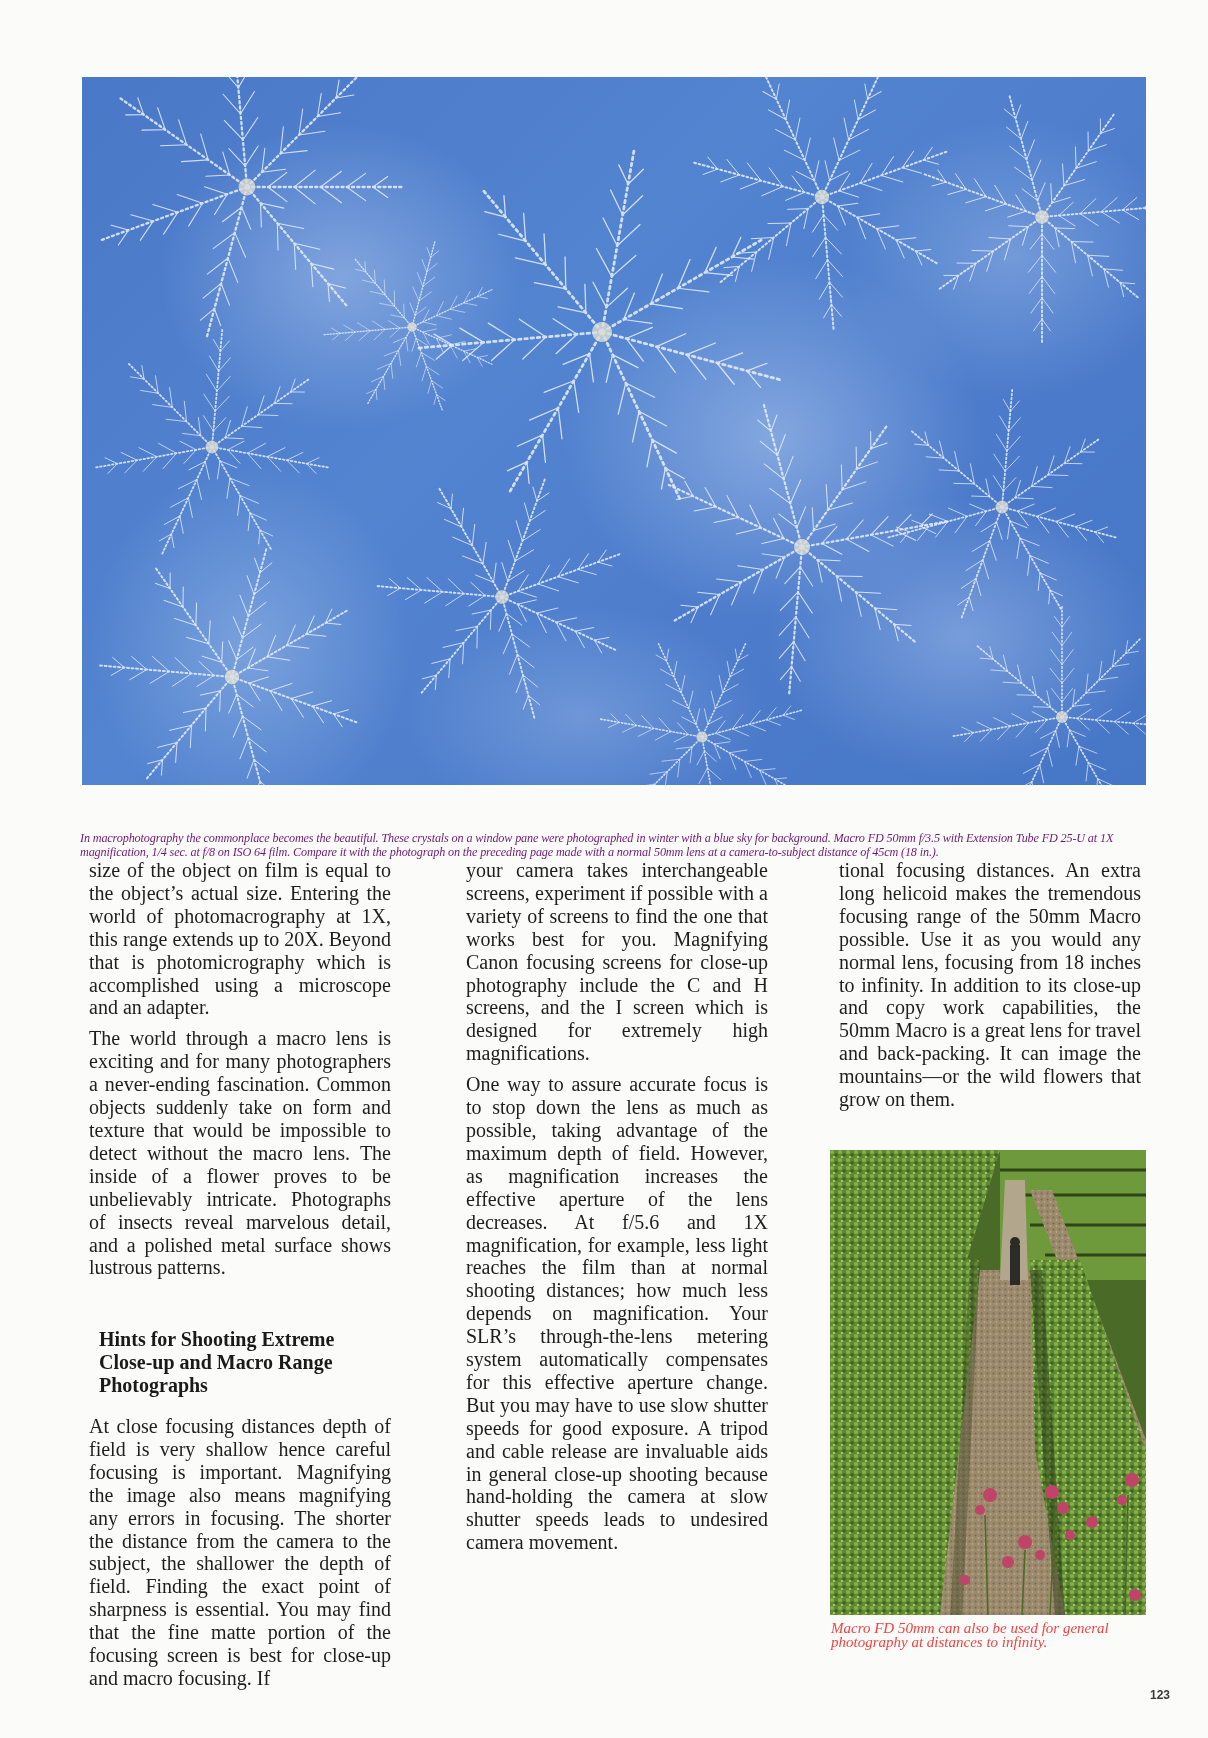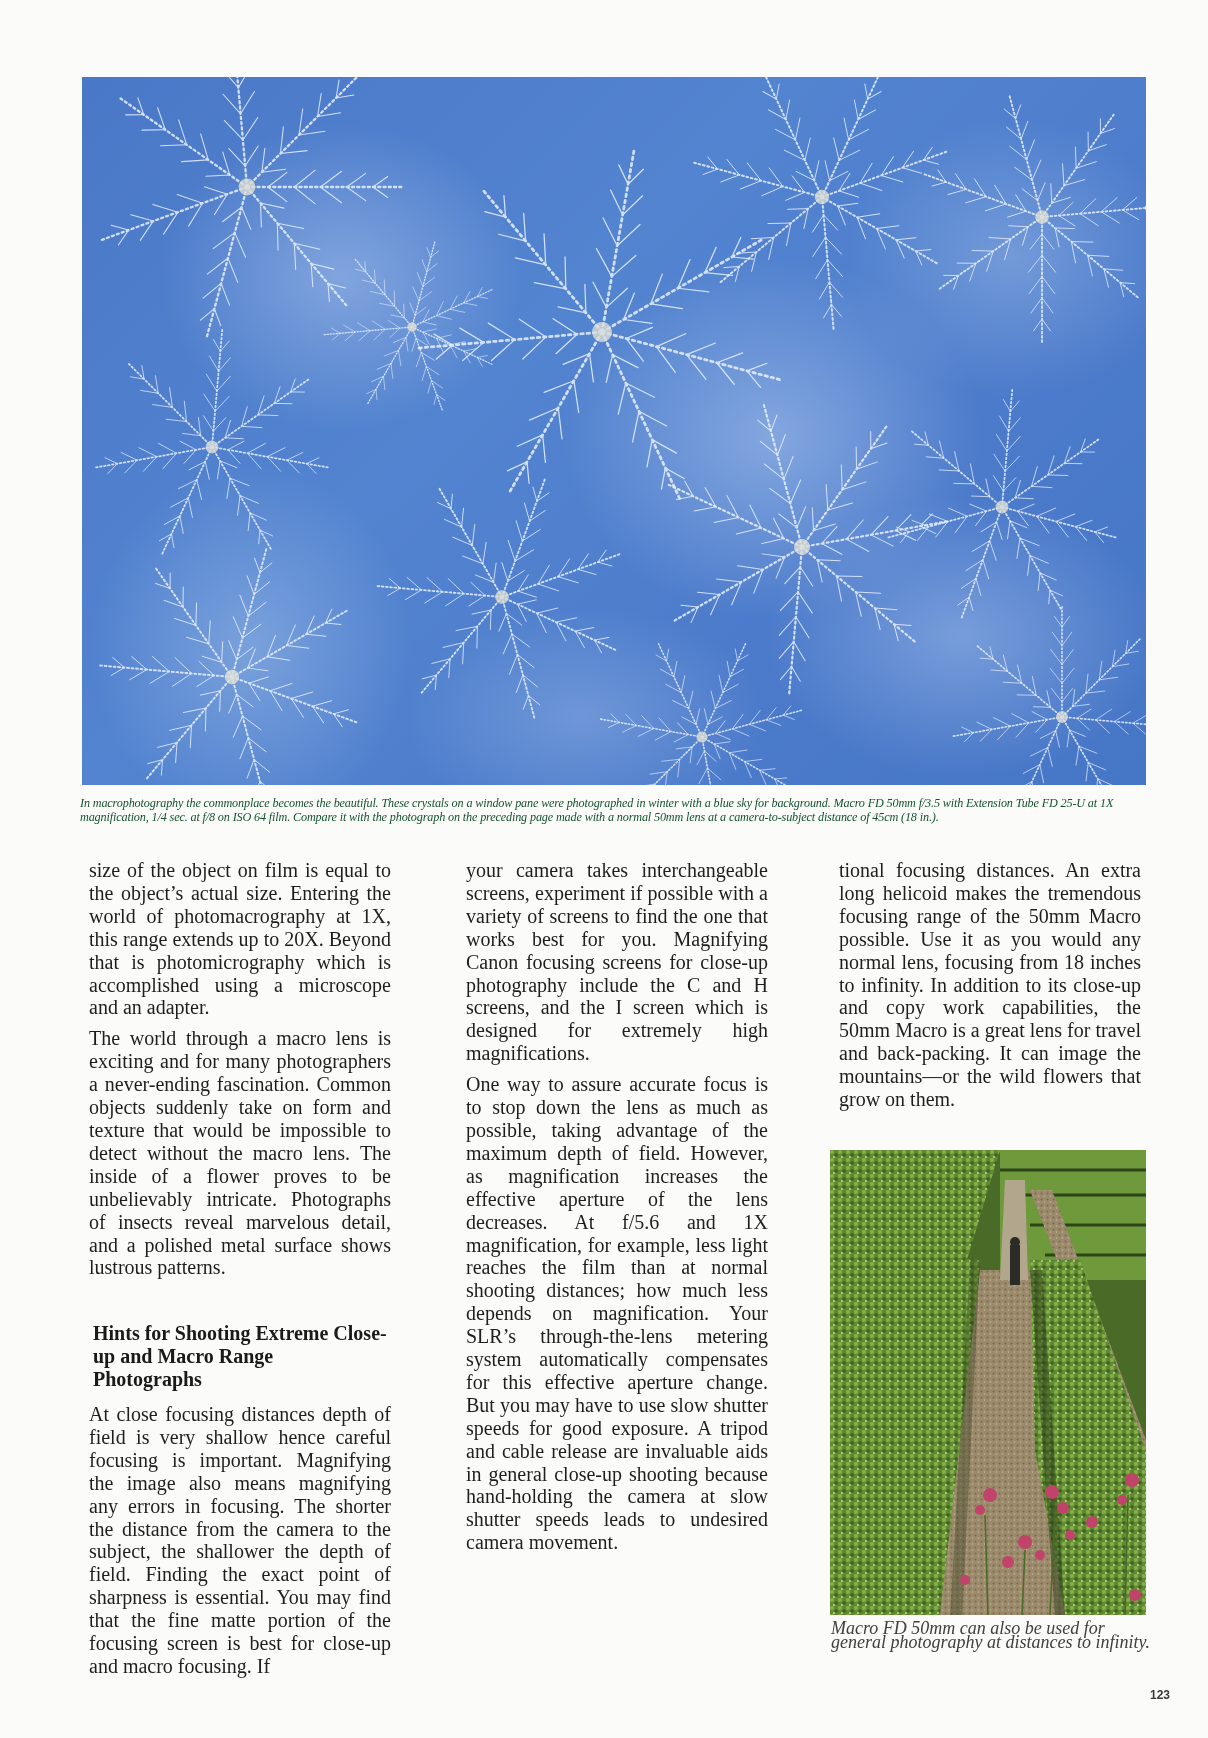--- a/index.html
+++ b/index.html
@@ -16,46 +16,46 @@
       radial-gradient(ellipse 260px 220px at 260px 200px, rgba(170,195,235,0.55), rgba(90,130,210,0) 70%),
       radial-gradient(ellipse 300px 260px at 690px 360px, rgba(175,200,238,0.55), rgba(90,130,210,0) 70%),
       radial-gradient(ellipse 240px 200px at 930px 180px, rgba(160,190,232,0.45), rgba(90,130,210,0) 70%),
       radial-gradient(ellipse 230px 260px at 170px 570px, rgba(160,190,232,0.5), rgba(90,130,210,0) 70%),
       radial-gradient(ellipse 280px 200px at 880px 560px, rgba(165,192,235,0.5), rgba(90,130,210,0) 70%),
       radial-gradient(ellipse 260px 160px at 500px 640px, rgba(160,190,232,0.4), rgba(90,130,210,0) 70%),
       linear-gradient(135deg, #4a78c8 0%, #5384d0 40%, #4c7bcb 70%, #4676c6 100%);
   }
   .photo-top svg { position: absolute; left: 0; top: 0; }
   .caption-top {
-    position: absolute; left: 80px; top: 797px; width: 1080px;
+    position: absolute; left: 80px; top: 832px; width: 1080px;
     font-style: italic; font-size: 12.2px; line-height: 13.5px;
-    color: #14532d; letter-spacing: -0.15px; font-family: Liberation Serif, serif;
+    color: #701a75; letter-spacing: -0.15px; font-family: Liberation Serif, serif;
   }
   .col {
     position: absolute; top: 851px; width: 318px;
     font-size: 20px; line-height: 22.9px; text-align: justify;
     color: #1e1e1e;
   }
   .col p { margin: 8px; }
   .col h3 {
-    margin: 12px; font-size: 20px; line-height: 22.9px; font-weight: bold;
+    margin: 18px; font-size: 20px; line-height: 22.9px; font-weight: bold;
     text-align: left; color: #1a1a1a;
   }
   .col .gap { height: 23px; }
   .col1 { left: 81px; }
   .col2 { left: 458px; }
   .col3 { left: 831px; }
   .photo-garden {
     position: absolute; left: 830px; top: 1150px; width: 316px; height: 465px;
     overflow: hidden; background: #4f6f2c;
   }
   .photo-garden svg { position: absolute; left: 0; top: 0; }
   .caption-garden {
     position: absolute; left: 831px; top: 1622px; width: 320px;
-    font-style: italic; font-size: 18px; line-height: 13.5px; color: #404040;
+    font-style: italic; font-size: 15px; line-height: 13.5px; color: #ef4444;
   }
   .page-number {
     position: absolute; left: 1150px; top: 1688px;
     font-family: "Liberation Sans", "DejaVu Sans", sans-serif;
     font-weight: bold; font-size: 12px; color: #3a3a3a;
   }
 </style>
 </head>
 <body>
 

